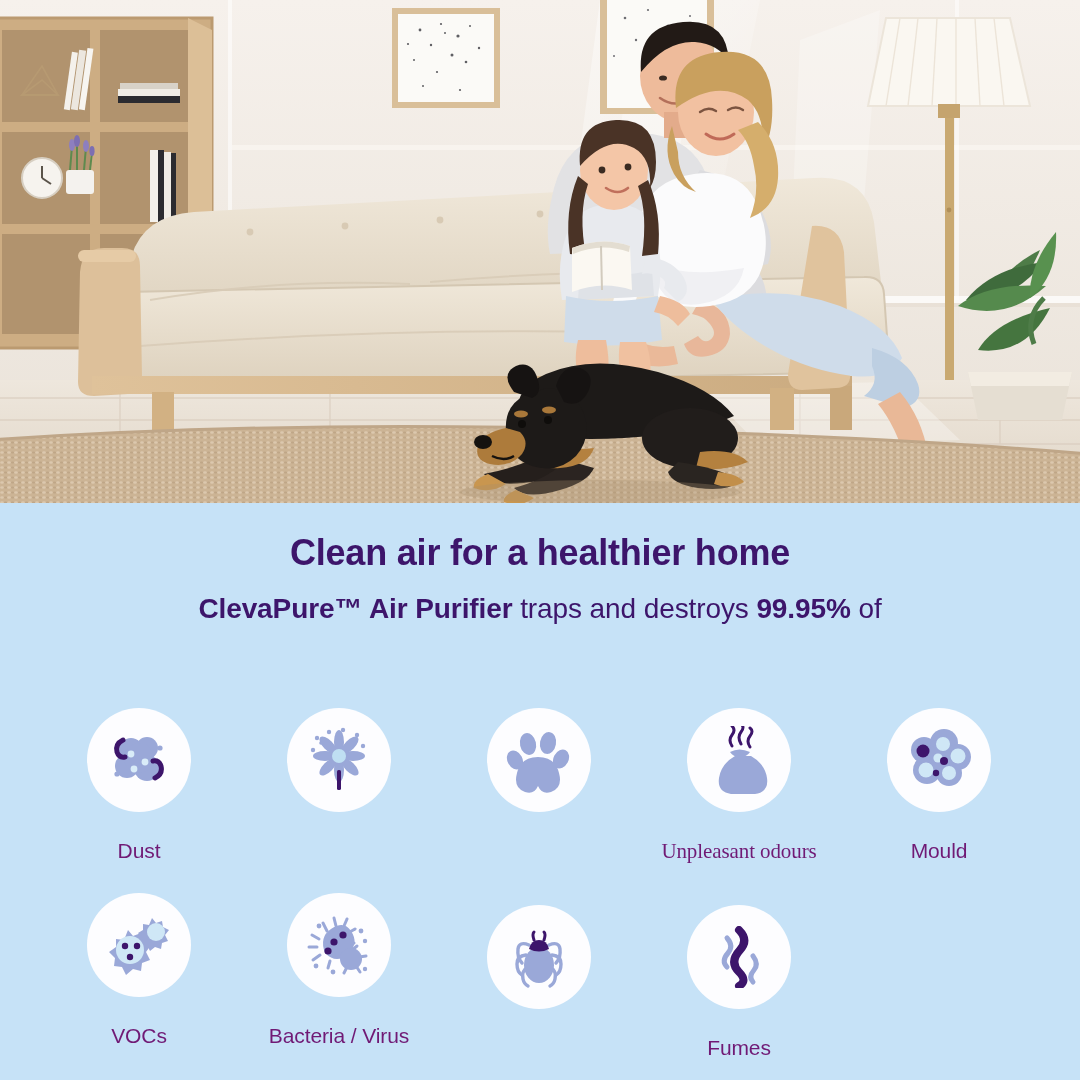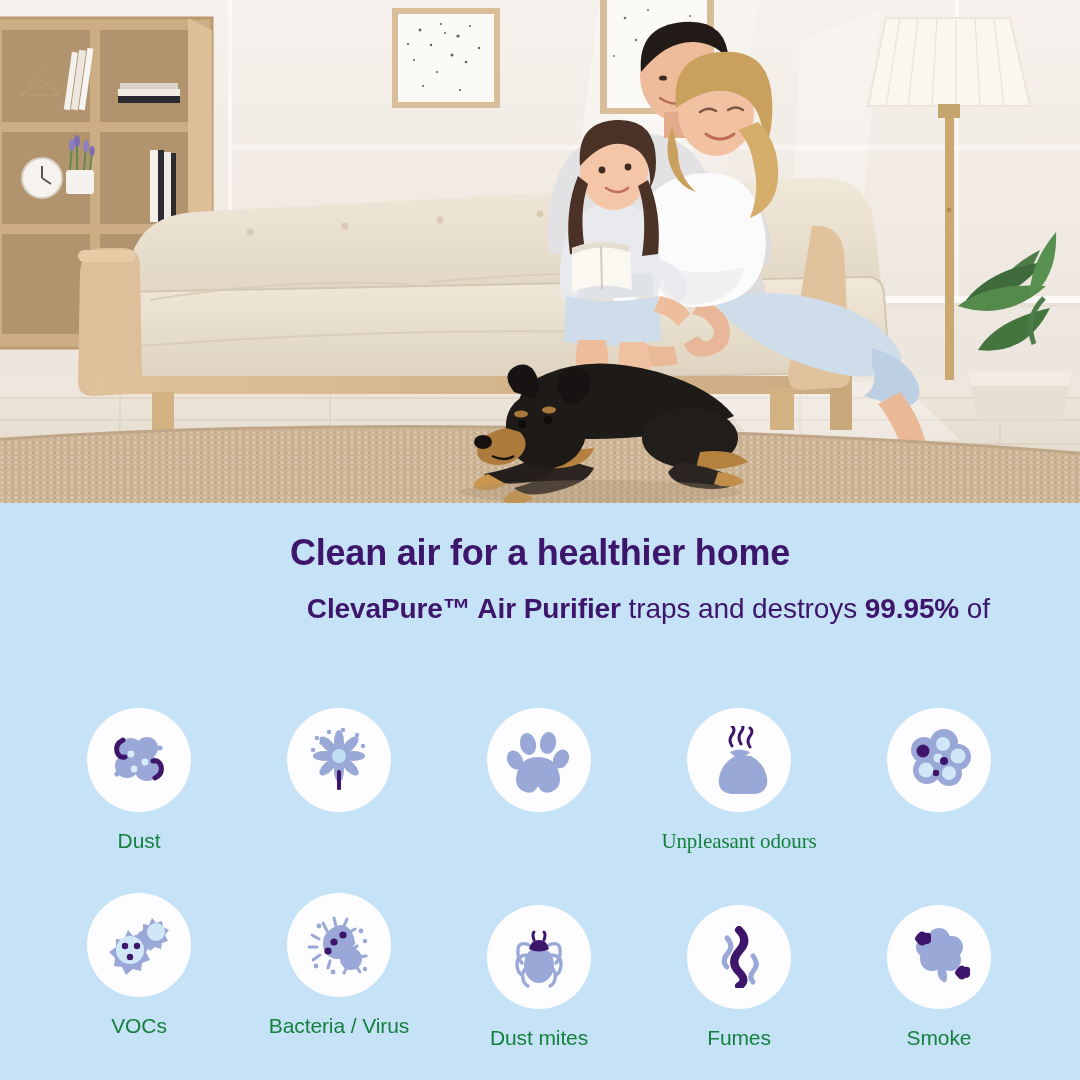--- a/index.html
+++ b/index.html
@@ -17,35 +17,35 @@
   
   .panel{
     position:absolute;left:0;top:503px;width:1080px;height:577px;
     background:#c6e2f7;
   }
   .headline{
     position:absolute;left:0;top:29px;width:1080px;text-align:center;
     font-size:36px;font-weight:bold;color:#3d156b;letter-spacing:-0.2px;
   }
   .subcopy{
-    position:absolute;left:90px;top:85px;width:900px;text-align:right;
+    position:absolute;left:90px;top:85px;width:900px;text-align:center;
     font-size:28px;line-height:42px;color:#3d156b;letter-spacing:-0.1px;
   }
   .subcopy b{font-weight:bold;}
 
   
   .grid{position:absolute;left:0;top:190px;width:1080px;height:387px;}
   .cell{position:absolute;width:216px;text-align:center;}
   .disc{
     width:104px;height:104px;border-radius:50%;background:#fdfdff;
     margin:0 auto;display:flex;align-items:center;justify-content:center;
   }
   .disc svg{display:block;}
   .cap{
-    margin-top:17px;font-size:21px;color:#15803d;white-space:nowrap;letter-spacing:-0.1px;
+    margin-top:27px;font-size:21px;color:#701a75;white-space:nowrap;letter-spacing:-0.1px;
   }
 </style>
 </head>
 <body>
 
 <div class="page">
 
   <div class="photo">
     <svg viewBox="0 0 1080 503" xmlns="http://www.w3.org/2000/svg">
       <defs>
@@ -488,20 +488,21 @@
                 <circle cx="54" cy="31" r="7.5"></circle>
               <circle cx="22" cy="45" r="7.5"></circle>
                 <circle cx="45" cy="48" r="7"></circle>
               <circle cx="34" cy="33" r="4.6"></circle>
             </g>
             <circle cx="19" cy="26" r="6.5" fill="#3d156b"></circle>
             <circle cx="40" cy="36" r="4" fill="#3d156b"></circle>
             <circle cx="32" cy="48" r="3.2" fill="#3d156b"></circle>
           </svg>
         </div>
+        <div class="cap">Mould</div>
       </div>
 
       <div class="cell" style="left:31px;top:200px;">
         <div class="disc">
           <svg width="70" height="70" viewBox="0 0 70 70">
             <g fill="#9aa8d8">
               <path d="M48 8 l4 5 l6 -2 l1 6 l6 3 l-4 5 l3 6 l-6 2 l-1 6 l-6 -2 l-5 4 l-3 -6 l-6 -1 l1 -6 l-4 -5 l5 -3 l0 -6 l6 1 Z"></path>
               <path d="M24 20 l5 6 l8 -3 l2 8 l8 4 l-5 7 l4 8 l-8 3 l-1 8 l-8 -2 l-7 6 l-4 -8 l-8 -1 l1 -8 l-6 -6 l7 -5 l0 -8 l8 1 Z"></path>
             </g>
             <circle cx="52" cy="22" r="9" fill="#cfe7f6"></circle>
@@ -566,50 +567,29 @@
               <path d="M45 30 q9 1 9 9 q0 8 -5 11"></path>
               <path d="M21 42 q-7 4 -5 12 q1 5 5 7"></path>
               <path d="M43 42 q7 4 5 12 q-1 5 -5 7"></path>
             </g>
             <ellipse cx="32" cy="40" rx="15" ry="18" fill="#9aa8d8"></ellipse>
             <path d="M22 24 q2 -9 10 -9 q8 0 10 9 q-10 5 -20 0 Z" fill="#3d156b"></path>
             <path d="M27 15 q-2 -6 0 -8" stroke="#3d156b" stroke-width="3" fill="none" stroke-linecap="round"></path>
             <path d="M37 15 q2 -6 0 -8" stroke="#3d156b" stroke-width="3" fill="none" stroke-linecap="round"></path>
           </svg>
         </div>
-        <div class="cap">Dust mites</div>
       </div>
 
       <div class="cell" style="left:631px;top:212px;">
         <div class="disc">
           <svg width="62" height="62" viewBox="0 0 62 62">
             <path d="M31 4 q10 10 1 20 q-11 12 -1 22 q9 9 0 14" stroke="#3d156b" stroke-width="8" fill="none" stroke-linecap="round"></path>
             <path d="M19 12 q7 8 1 15 q-7 8 -1 14" stroke="#9aa8d8" stroke-width="5" fill="none" stroke-linecap="round"></path>
             <path d="M45 30 q6 8 1 14 q-6 7 -1 12" stroke="#9aa8d8" stroke-width="5" fill="none" stroke-linecap="round"></path>
           </svg>
         </div>
         <div class="cap">Fumes</div>
       </div>
 
-      <div class="cell" style="left:831px;top:212px;">
-        <div class="disc">
-          <svg width="68" height="68" viewBox="0 0 68 68">
-            <g fill="#9aa8d8">
-              <circle cx="34" cy="16" r="11"></circle>
-                <circle cx="22" cy="24" r="11"></circle>
-              <circle cx="47" cy="24" r="11"></circle>
-                <circle cx="27" cy="36" r="12"></circle>
-              <circle cx="45" cy="37" r="11"></circle>
-                <circle cx="36" cy="29" r="13"></circle>
-              <path d="M33 44 q-2 10 4 14 q5 4 5 -4 q0 -7 -4 -12 Z"></path>
-            </g>
-            <g fill="#3d156b">
-              <path d="M12 12 q4 -6 9 -2 q6 -1 5 5 q1 6 -5 6 q-5 4 -9 -2 q-4 -3 0 -7 Z"></path>
-              <path d="M52 46 q4 -6 8 -2 q6 -1 5 5 q1 6 -5 6 q-4 4 -8 -2 q-4 -3 0 -7 Z"></path>
-            </g>
-          </svg>
-        </div>
-        <div class="cap">Smoke</div>
-      </div>
 
     </div>
   </div>
 </div>
 
 </body></html>

